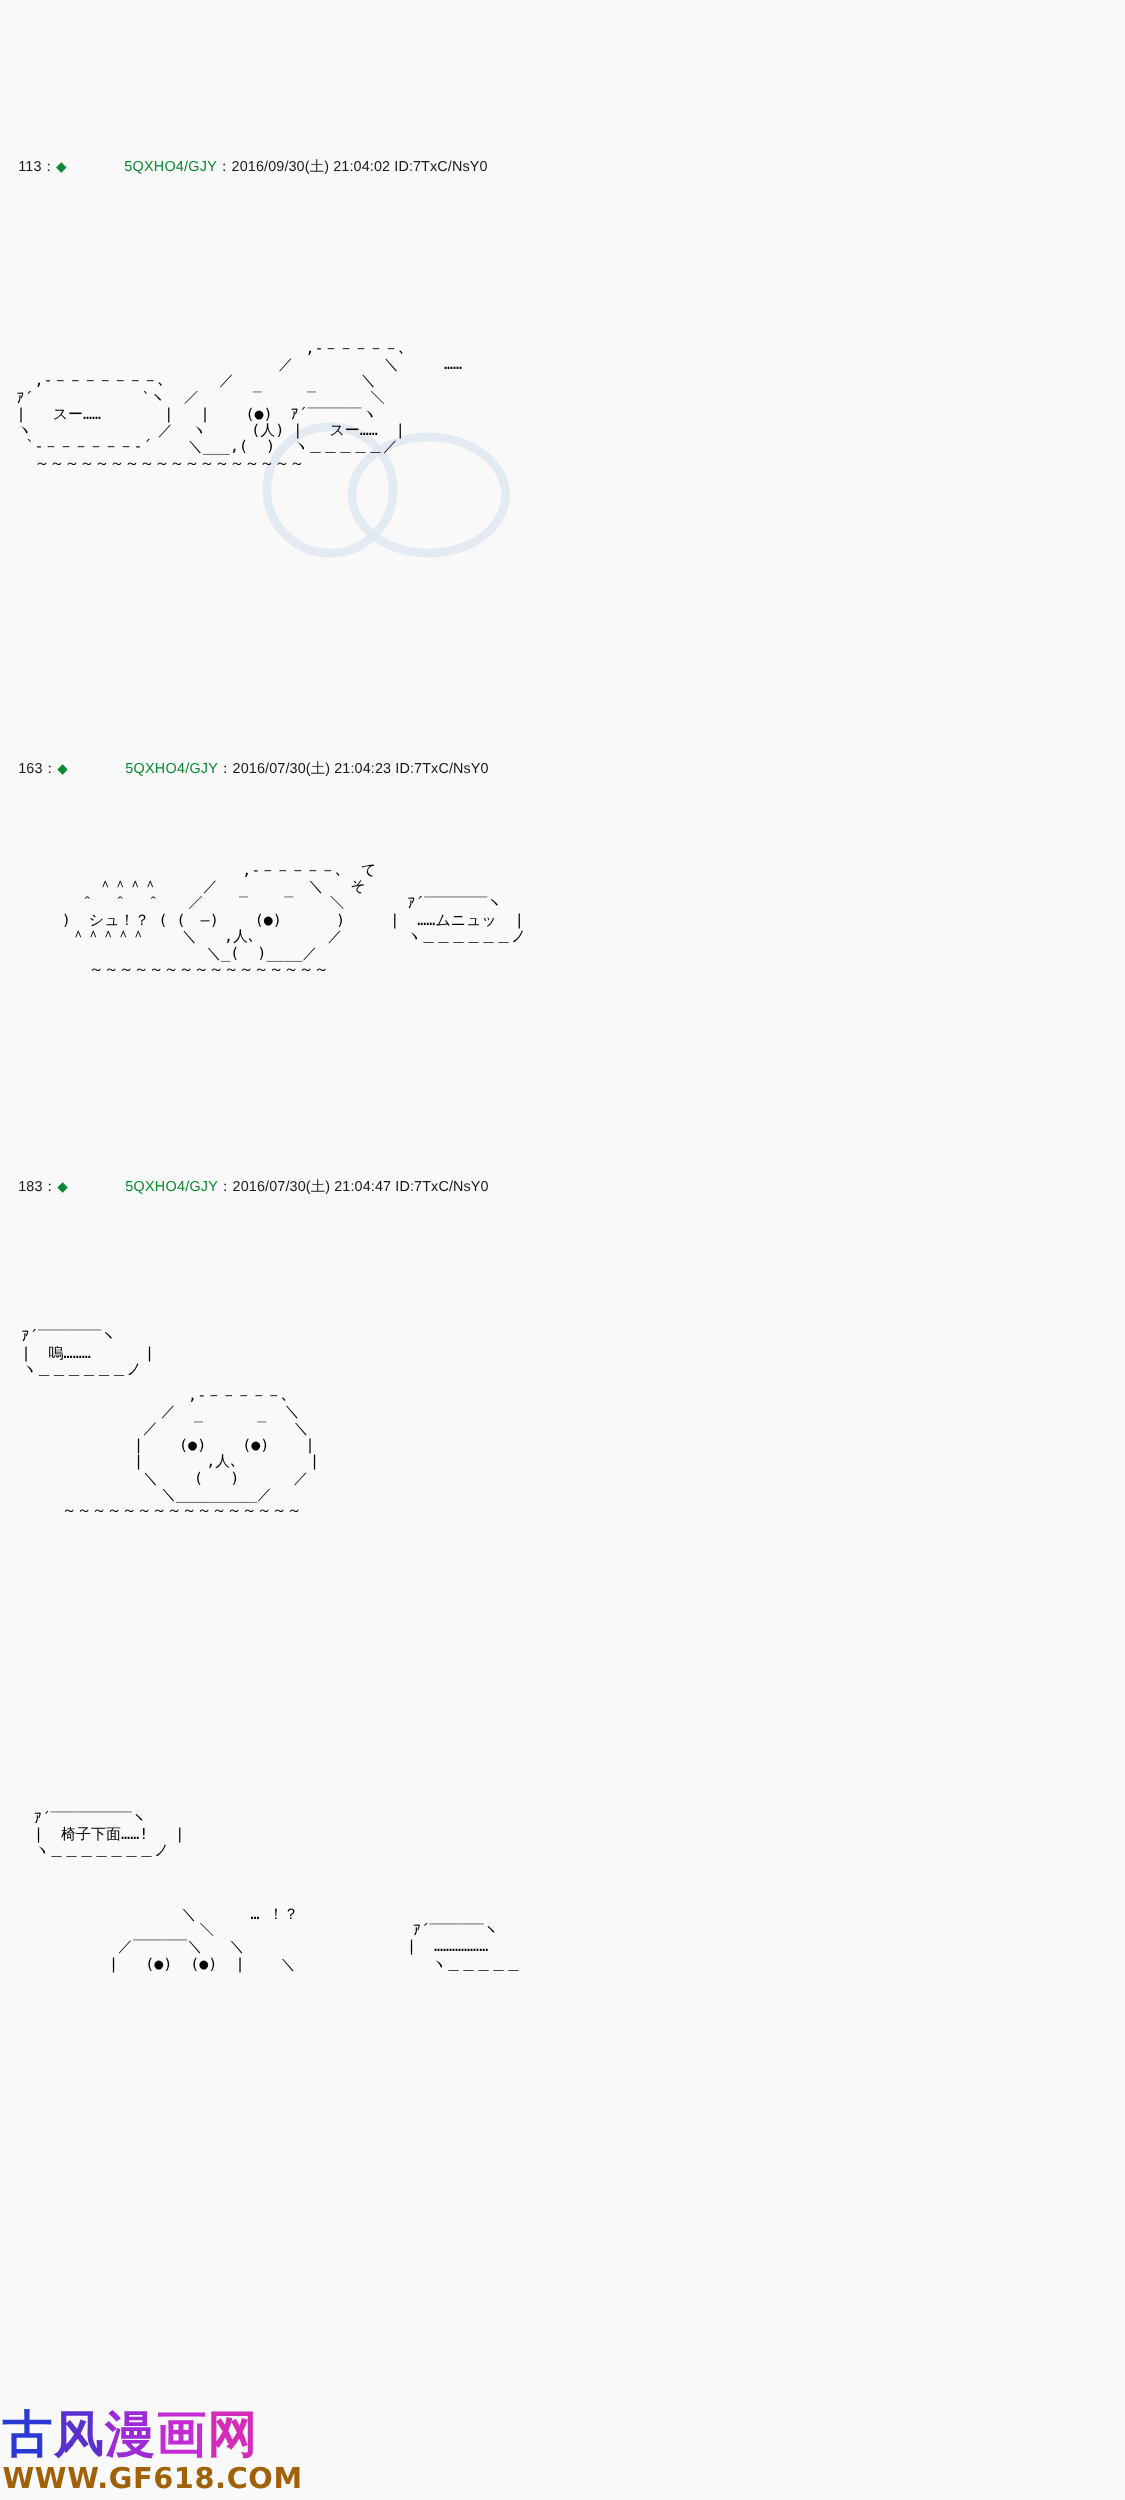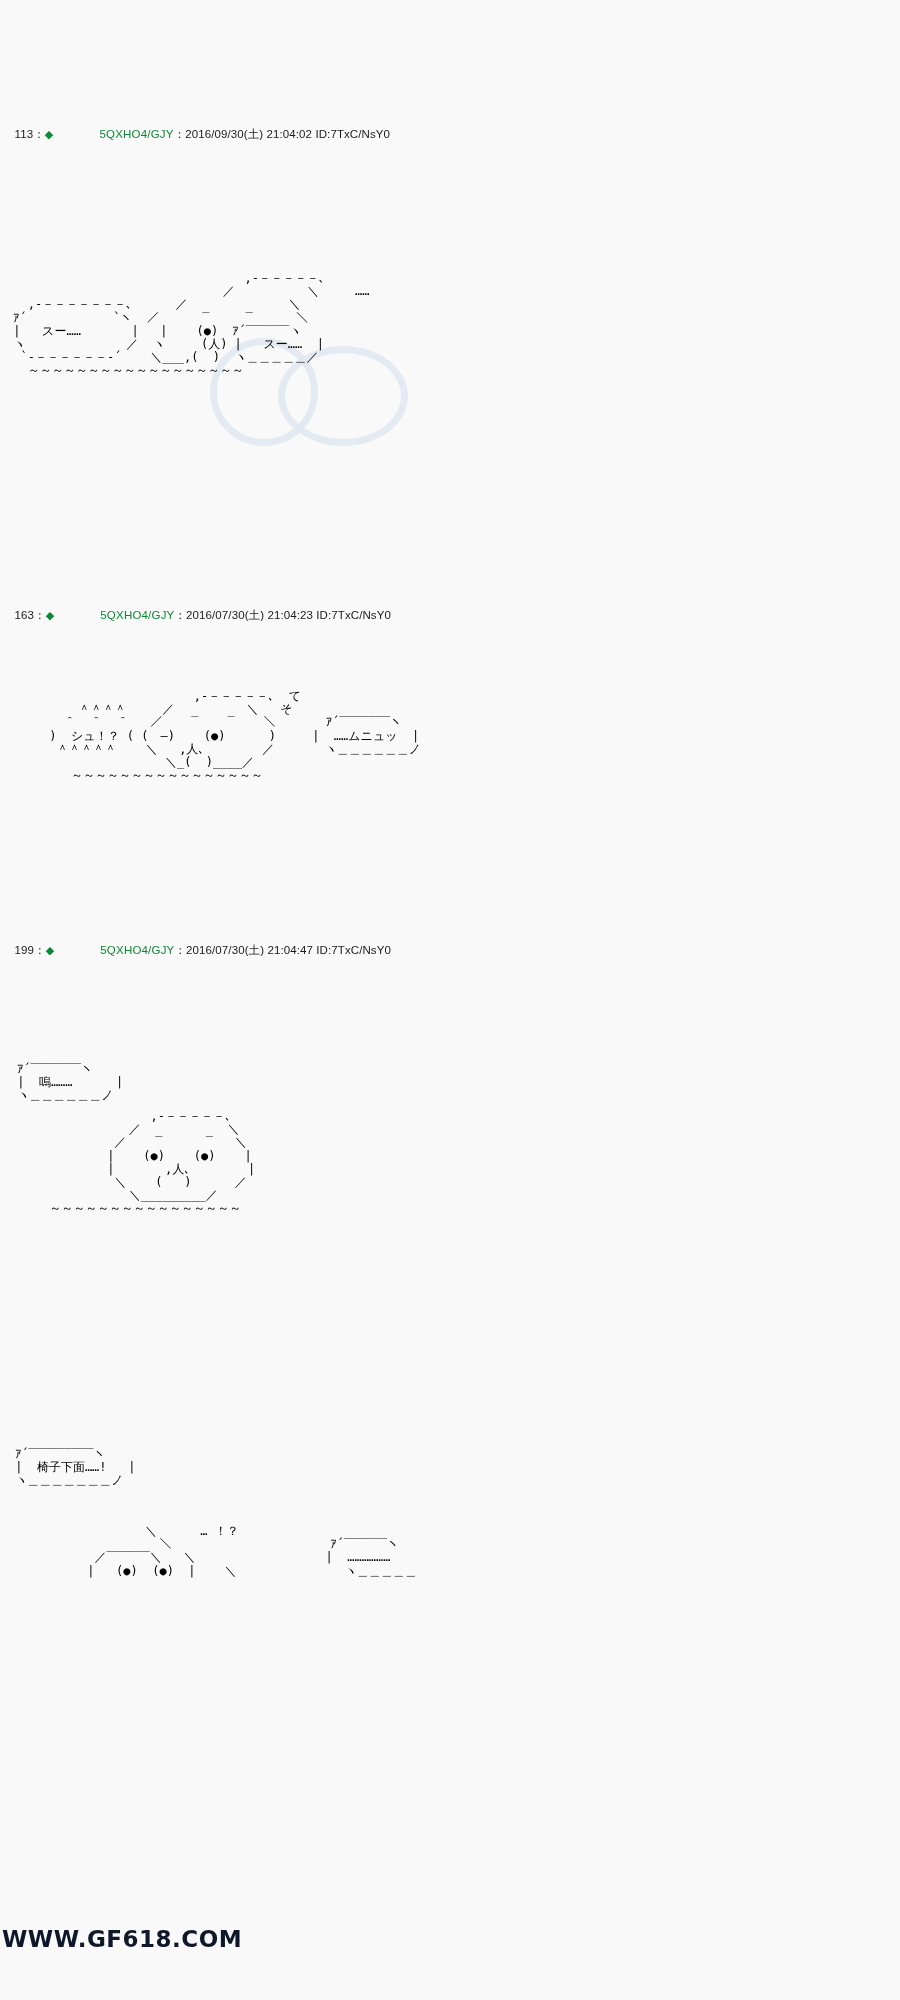--- a/index.html
+++ b/index.html
@@ -68,21 +68,21 @@
   .wm-c2 { color: #5b2fd0; }
   .wm-c3 { color: #9c2bd6; }
   .wm-c4 { color: #c42bd6; }
   .wm-c5 { color: #d42bb8; }
   .wm-bot {
     font-family: "DejaVu Sans", sans-serif;
     font-size: 23px;
     font-weight: bold;
     line-height: 26px;
     letter-spacing: 0.5px;
-    color: #0f172a;
+    color: #a16207;
     white-space: pre;
   }
 
   
   .ghost {
     position: absolute;
     border-radius: 50%;
     border: 7px solid rgba(225,231,240,0.85);
   }
 </style>
@@ -111,40 +111,41 @@
 
 <div class="aa" style="left:6px; top:690px;">                          ,‐－－－－－､  て
           ＾＾＾＾     ／          ＼   そ
         ＾  ＾  ＾   ／    ‾    ‾    ＼       ｱ´‾‾‾‾‾‾‾ヽ
       )  シュ！？ ( (　―)    (●)      )     |  ……ムニュッ  |
        ＾＾＾＾＾    ＼   ,人､        ／       ヽ＿＿＿＿＿＿ノ
                       ＼_(  )____／
          ～～～～～～～～～～～～～～～～</div>
 
 <div class="post-header" style="top:929px;">
-  <span>199</span><span>：</span><span class="diamond">◆</span><span class="trip">5QXHO4/GJY</span><span>：</span><span class="meta">2016/07/30(土) 21:04:47</span>&nbsp;<span class="meta">ID:7TxC/NsY0</span>
+  <span>183</span><span>：</span><span class="diamond">◆</span><span class="trip">5QXHO4/GJY</span><span>：</span><span class="meta">2016/07/30(土) 21:04:47</span>&nbsp;<span class="meta">ID:7TxC/NsY0</span>
 </div>
 
 <div class="aa" style="left:10px; top:1063px;"> ｱ´‾‾‾‾‾‾‾ヽ
  |  嗚………      |
  ヽ＿＿＿＿＿＿ノ</div>
 
 <div class="aa" style="left:6px; top:1110px;">                    ,‐－－－－－､
                  ／            ＼
                ／    ‾      ‾   ＼
               |    (●)    (●)    |
               |       ,人､        |
                ＼    (   )      ／
                  ＼_________／
       ～～～～～～～～～～～～～～～～</div>
 
-<div class="aa" style="left:8px; top:1448px;"> ｱ´‾‾‾‾‾‾‾‾‾ヽ
+<div class="aa" style="left:20px; top:1448px;"> ｱ´‾‾‾‾‾‾‾‾‾ヽ
  |  椅子下面……!   |
  ヽ＿＿＿＿＿＿＿ノ</div>
 
 <div class="aa" style="left:80px; top:1525px;">         ＼      … ！？
            ＼                      ｱ´‾‾‾‾‾‾ヽ
   ／‾‾‾‾‾‾＼   ＼                  |  ………………
  |   (●)  (●)  |    ＼               ヽ＿＿＿＿＿</div>
 
 <div class="watermark">
+  <div class="wm-top"><span class="wm-c1">古</span><span class="wm-c2">风</span><span class="wm-c3">漫</span><span class="wm-c4">画</span><span class="wm-c5">网</span></div>
   <div class="wm-bot">WWW.GF618.COM</div>
 </div>
 
 </body></html>

